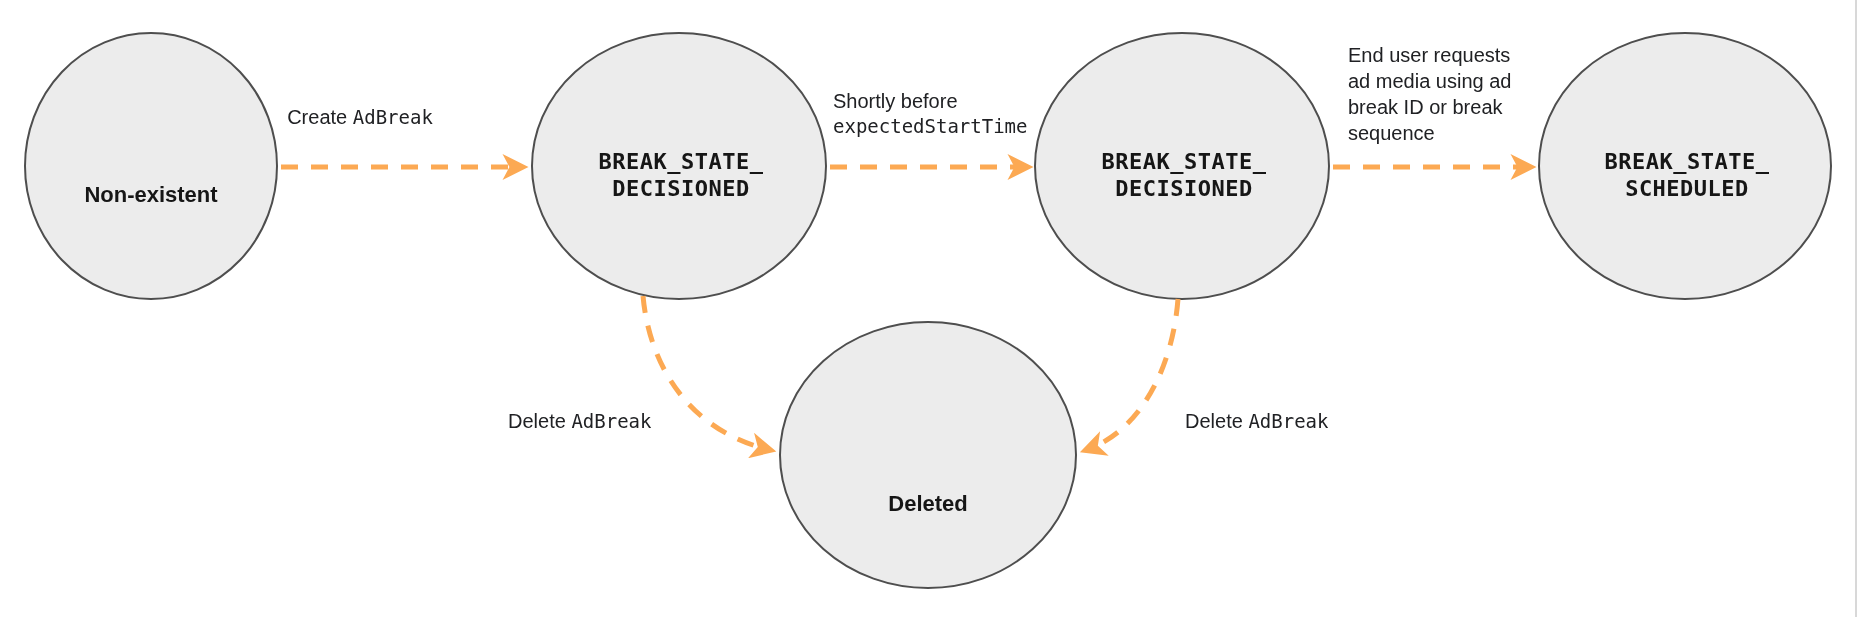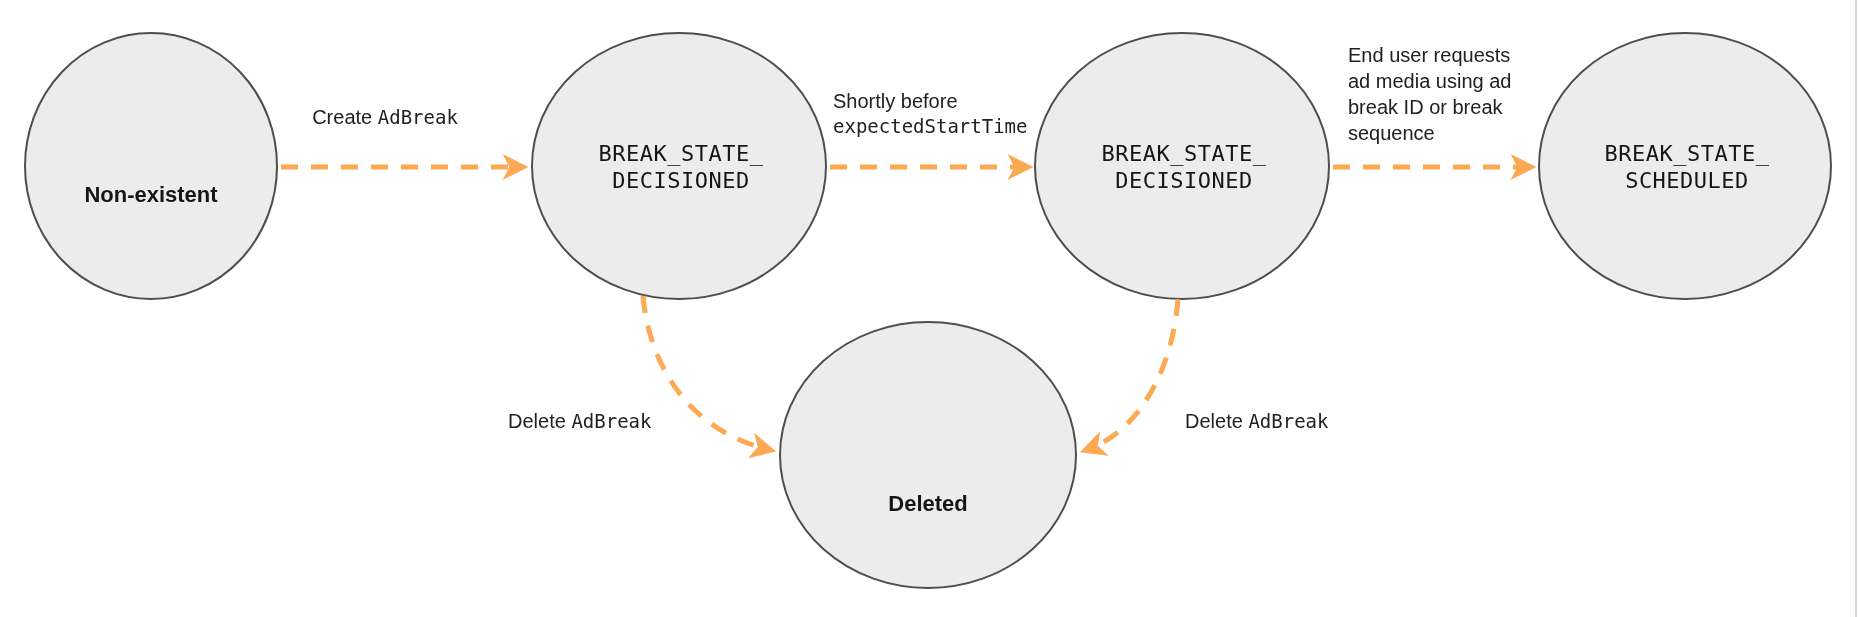--- a/index.html
+++ b/index.html
@@ -43,41 +43,41 @@
     line-height: 26px;
     white-space: nowrap;
     color: var(--label-text, #202124);
   }
   .label .code {
     font-family: "DejaVu Sans Mono", monospace;
     font-size: 19px;
   }
   .center-x {
     transform: translateX(-50%);
-    margin-left: 25px;
   }
   .state-label {
     position: absolute;
     transform: translate(-50%, -50%);
     text-align: center;
     white-space: nowrap;
     color: var(--state-text, #161616);
   }
   .state-label.sans {
     font-weight: 700;
     font-size: 22px;
     line-height: 26px;
     margin-top: 28px;
   }
   .state-label.mono {
     font-family: "DejaVu Sans Mono", monospace;
-    font-weight: 400;
+    font-weight: 700;
     font-size: 22px;
     line-height: 27px;
     letter-spacing: 0.5px;
+    margin-top: 8px;
   }
   .page-right-border {
     position: absolute;
     top: 0;
     right: 1px;
     width: 2px;
     height: 617px;
     background: var(--border-color, #d8d8d8);
   }
 </style>

